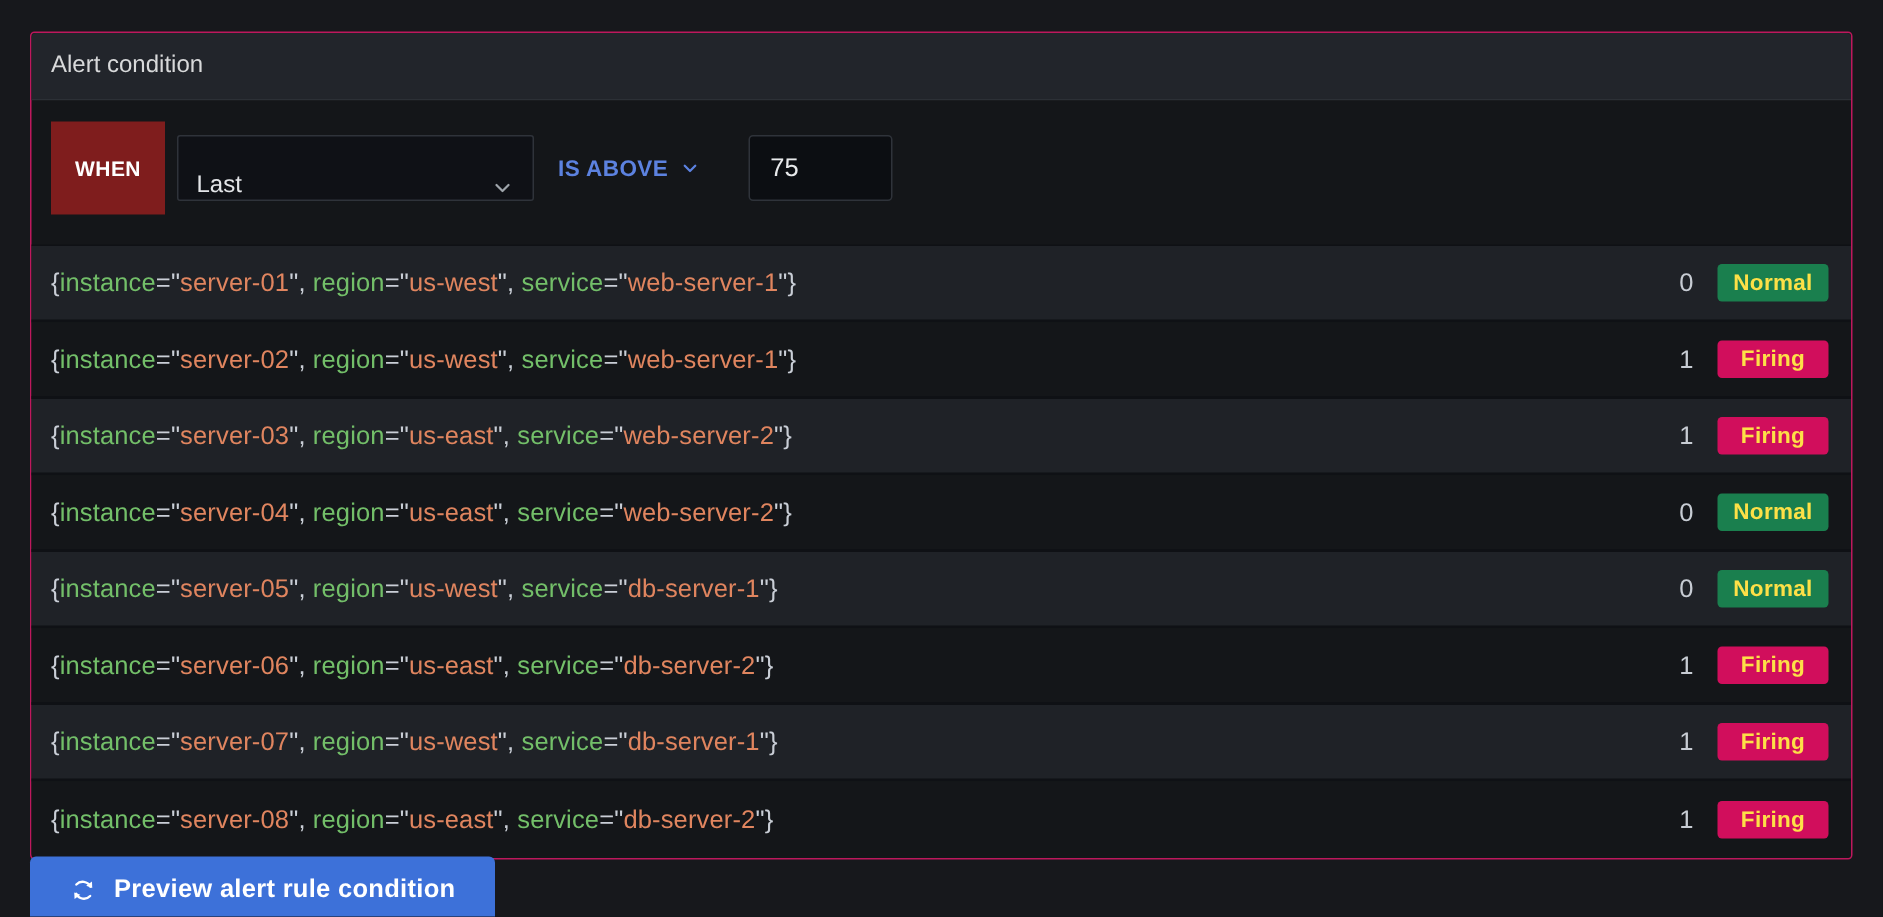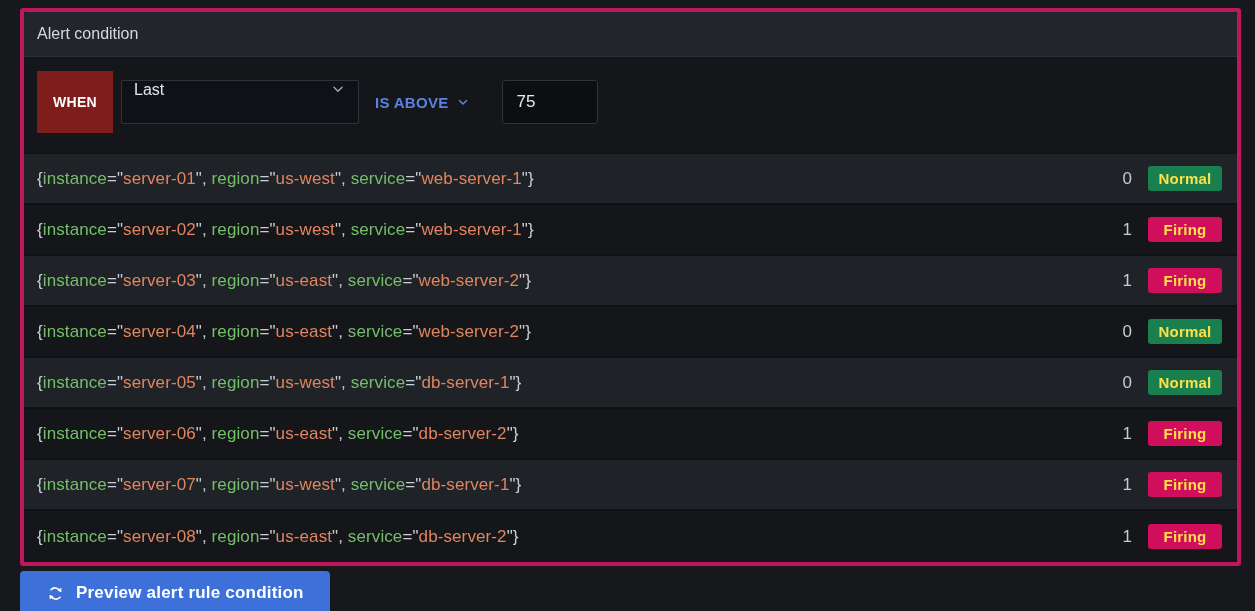--- a/index.html
+++ b/index.html
@@ -4,39 +4,39 @@
 <style>
   html,body{margin:0;padding:0;}
   body{
     width:1255px;height:611px;
     background:var(--page-bg,#17181c);
     font-family:"Liberation Sans",sans-serif;
     position:relative;overflow:hidden;
     -webkit-font-smoothing:antialiased;
   }
   .panel{
-    position:absolute;left:20px;top:8px;width:1213px;
+    position:absolute;left:20px;top:21px;width:1213px;
     background:var(--panel-bg,#141619);
-    border:4px solid #be185d;border-radius:3px;
+    border:1px solid #be185d;border-radius:3px;
   }
   .panel-header{
     height:44px;background:#22252b;border-bottom:1px solid #2c3036;
     display:flex;align-items:center;padding:0 13px;
     color:#d8d9da;font-size:16px;border-radius:3px 3px 0 0;
   }
   .cond-row{display:flex;align-items:center;padding:14px 13px 20px;gap:8px;}
   .chip{
     height:62px;display:flex;align-items:center;padding:0 16px;
     background:#7f1d1d;color:#ffffff;font-size:14px;font-weight:600;
     letter-spacing:.3px;white-space:nowrap;
   }
   .select{
     width:238px;height:44px;box-sizing:border-box;
     background:#0f1116;border:1px solid #2f333a;border-radius:2px;
-    display:flex;align-items:flex-start;justify-content:space-between;
+    display:flex;align-items:flex-end;justify-content:space-between;
     padding:0 12px;color:#e3e5e8;font-size:16px;cursor:pointer;gap:15px;
   }
   .select .chev{color:#9fa5ab;display:flex;}
   .op{
     display:flex;align-items:center;gap:7px;margin-left:8px;
     color:var(--operator-blue,#5c82e0);font-weight:700;font-size:15px;
     letter-spacing:.3px;cursor:pointer;white-space:nowrap;
   }
   .op .chev{display:flex;}
   .threshold{

